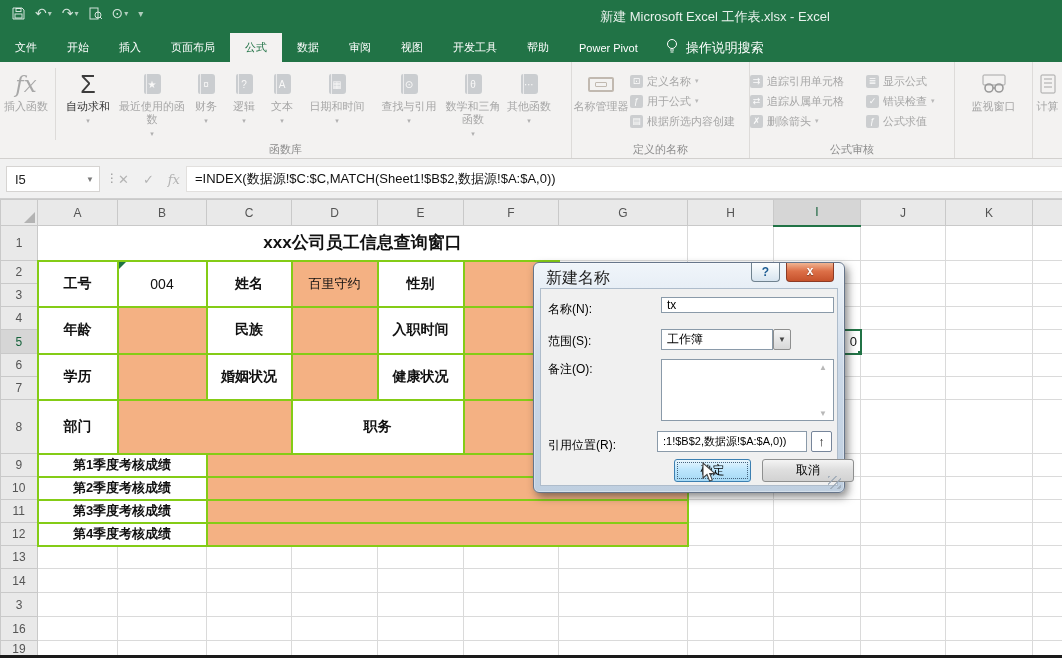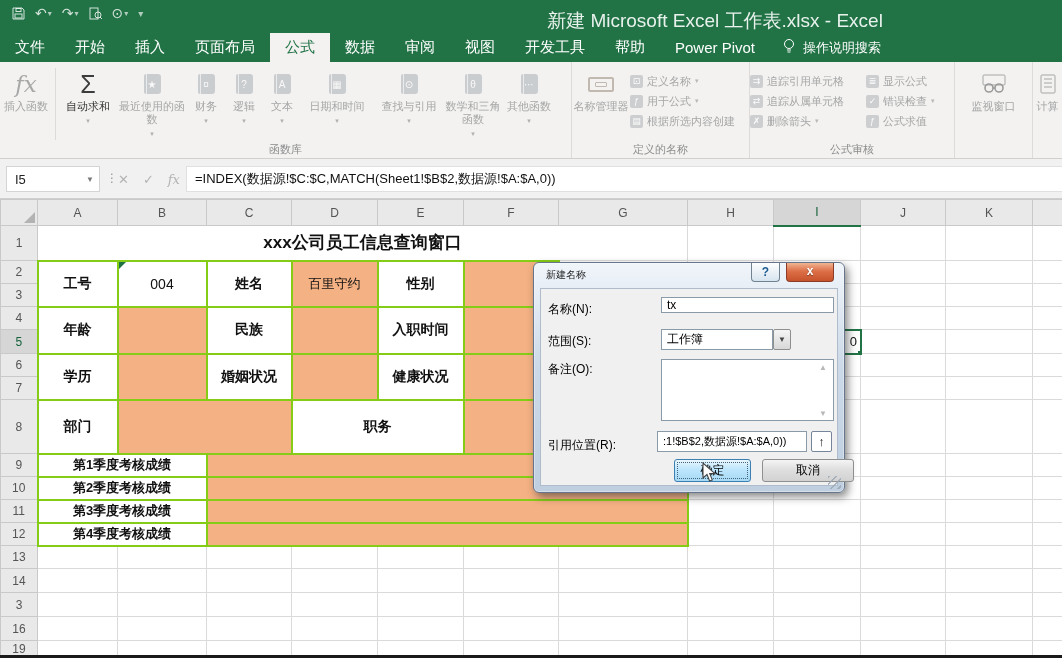--- a/index.html
+++ b/index.html
@@ -7,26 +7,26 @@
   body { position:relative; overflow:hidden; background:#fff;
          font-family:"Liberation Sans","DejaVu Sans",sans-serif; }
 
   
   .titlebar { position:absolute; left:0; top:0; width:1062px; height:33px; background:#217346; }
   .qat { position:absolute; left:12px; top:5px; display:flex; align-items:center; gap:10px;
          color:rgba(255,255,255,.8); font-size:14px; }
   .qat .qi { display:flex; align-items:center; gap:1px; }
   .qat .dd { font-size:8px; opacity:.8; }
   .win-title { position:absolute; left:715px; top:8px; transform:translateX(-50%);
-               color:#e8f1ec; font-size:19px; white-space:nowrap; }
+               color:#e8f1ec; font-size:13px; white-space:nowrap; }
 
   
   .tabbar { position:absolute; left:0; top:33px; width:1062px; height:29px; background:#217346;
             display:flex; align-items:stretch; }
-  .tab { color:#fff; font-size:15px; padding:0 15px; display:flex; align-items:center; cursor:default; }
+  .tab { color:#fff; font-size:11px; padding:0 15px; display:flex; align-items:center; cursor:default; }
   .tab.sel { background:#f3f2f1; color:#217346; }
   .tellme { color:#fff; font-size:13px; display:flex; align-items:center; gap:7px; padding:0 12px; }
 
   
   .ribbon { position:absolute; left:0; top:62px; width:1062px; height:97px; background:#f3f2f1;
             border-bottom:1px solid #d2d0ce; display:flex; }
   .rgroup { position:relative; height:96px; border-right:1px solid #dddbd9; display:flex; flex-direction:column; }
   .ritems { flex:1; display:flex; align-items:flex-start; padding-top:4px; }
   .rlabel { height:16px; text-align:center; font-size:11px; color:#8c8c8c; line-height:14px; }
   .bigbtn { display:flex; flex-direction:column; align-items:center; padding-top:2px; color:#a6a6a6;
@@ -85,21 +85,21 @@
   .tri { position:absolute; left:0; top:0; width:0; height:0; border-top:7px solid #1f7244; border-right:7px solid transparent; }
   td.selcell { position:relative; outline:2px solid #217346; outline-offset:-1px;
                text-align:right; padding-right:3px; font-size:13px; }
   td.selcell .handle { position:absolute; right:-2px; bottom:-2px; width:5px; height:5px;
                        background:#217346; border:1px solid #fff; }
 
   
   .dlg { position:absolute; left:533px; top:262px; width:312px; height:231px; border-radius:6px;
          background:linear-gradient(#f0f5fa,#ccd9e8 45%,#bfcfe0); border:1px solid #66758a;
          box-shadow:3px 4px 9px rgba(40,40,40,.55), 0 0 0 1px rgba(255,255,255,.35) inset; z-index:20; }
-  .dlg-title { position:absolute; left:12px; top:5px; font-size:10px; color:#1c1c1c; }
+  .dlg-title { position:absolute; left:12px; top:5px; font-size:16px; color:#1c1c1c; }
   .dlg-help { position:absolute; right:64px; top:0; width:29px; height:19px; border:1px solid #70828f;
               border-top:none; border-radius:0 0 4px 4px; background:linear-gradient(#fdfefe,#d7e4ef);
               color:#1d5c93; font-weight:bold; font-size:12px; text-align:center; line-height:18px; }
   .dlg-close { position:absolute; right:10px; top:0; width:48px; height:19px; border:1px solid #8c3category;
                border:1px solid #8c3b26; border-top:none; border-radius:0 0 4px 4px;
                background:linear-gradient(#f0b491,#dd7048 45%,#c6522c);
                color:#fff; font-weight:bold; font-size:12px; text-align:center; line-height:17px;
                text-shadow:0 1px 1px rgba(0,0,0,.4); }
   .dlg-client { position:absolute; left:6px; top:25px; right:6px; bottom:6px; background:#f0f0f0;
                 border:1px solid #aebccb; }

